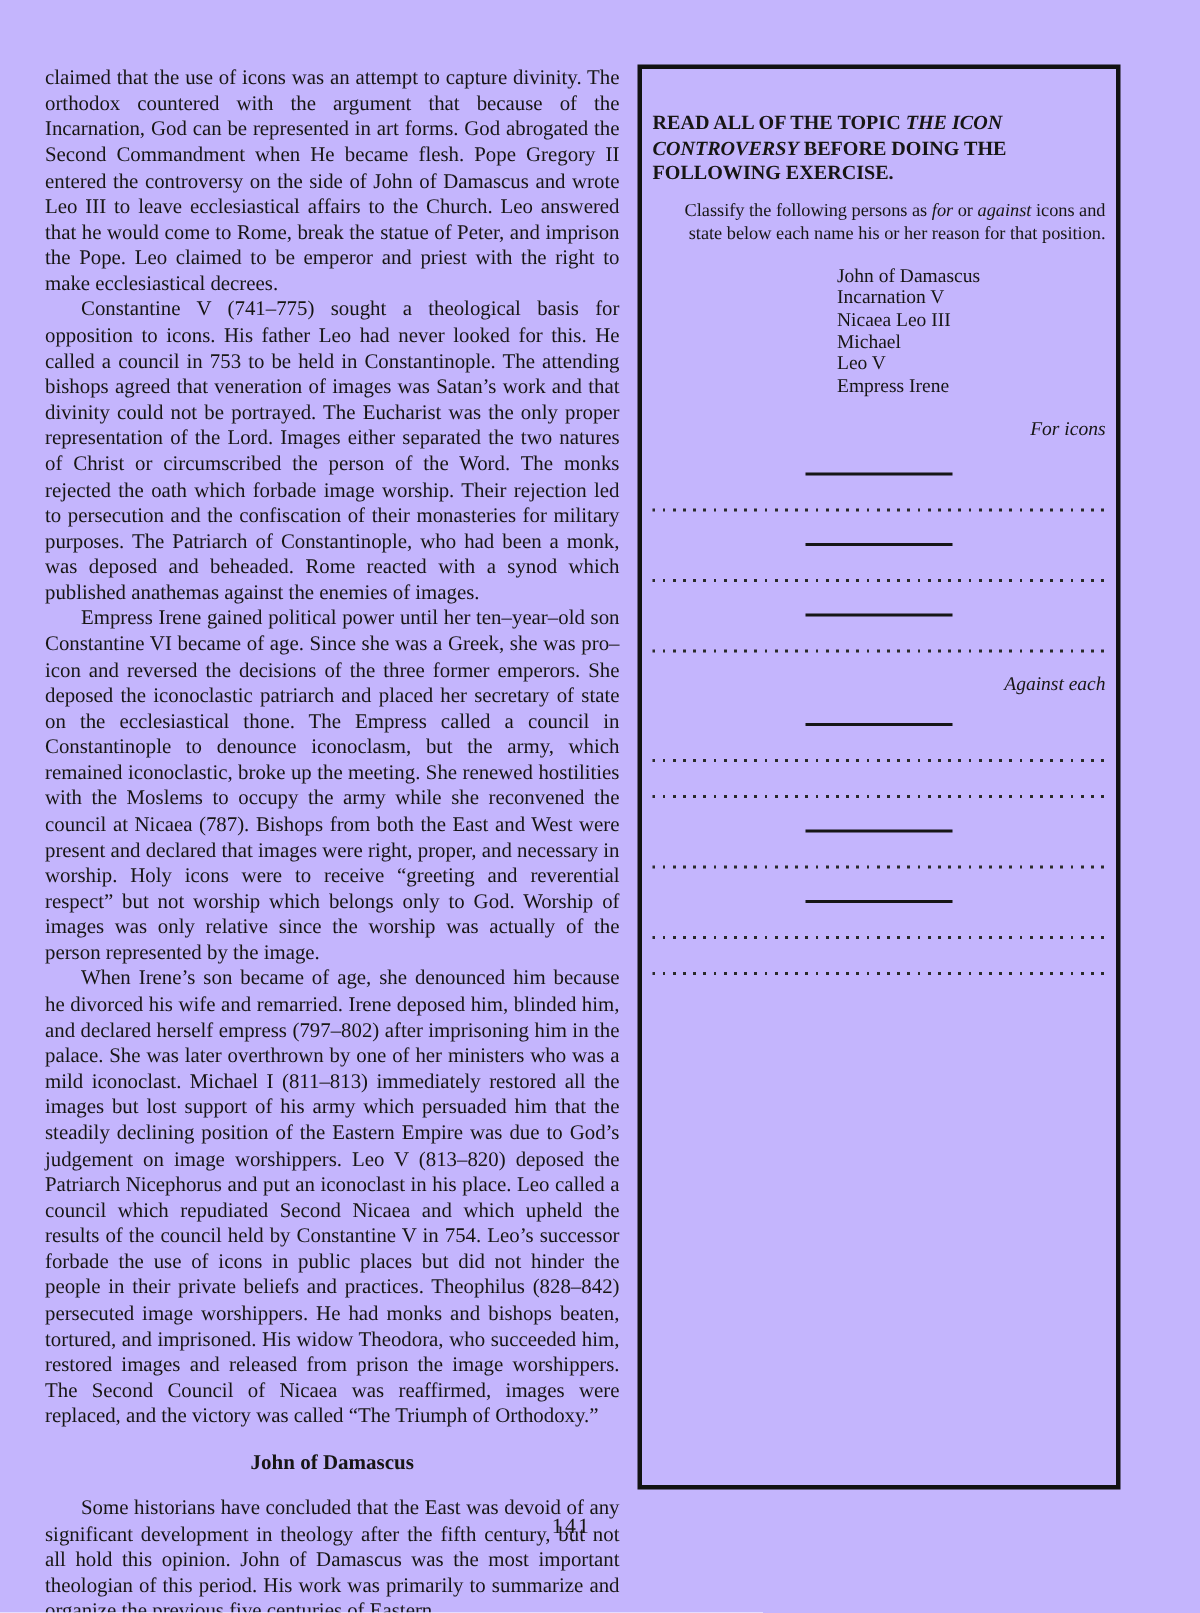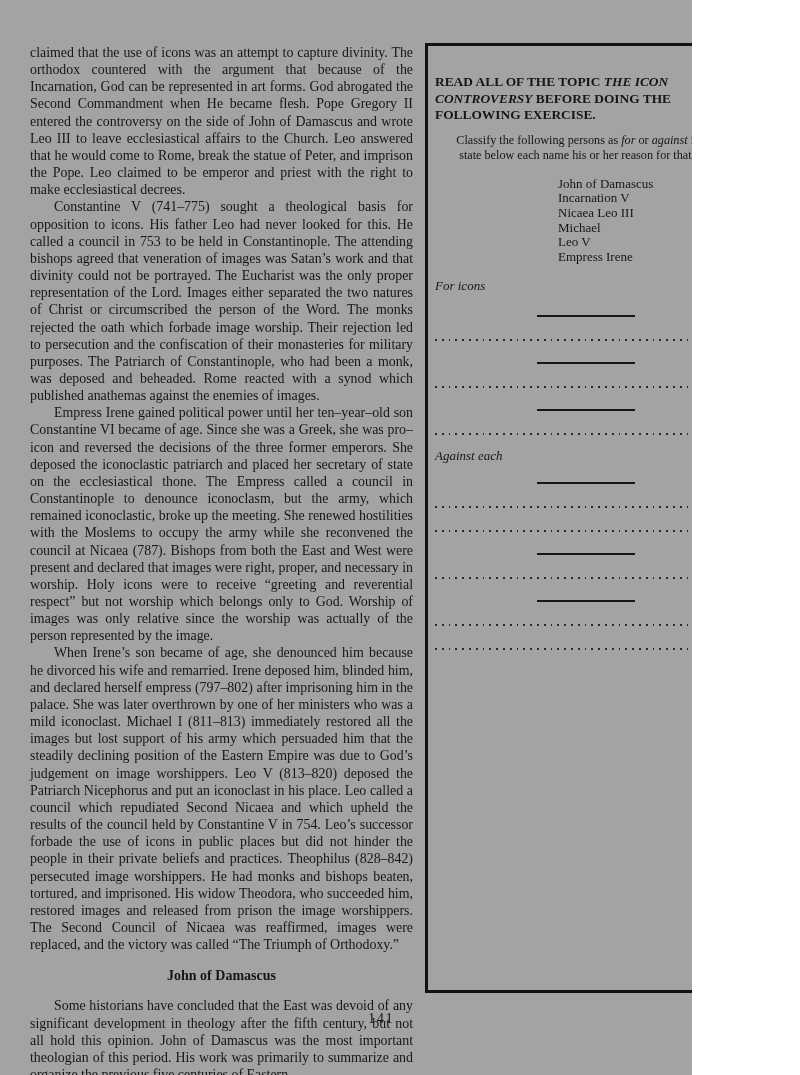--- a/index.html
+++ b/index.html
@@ -1,20 +1,20 @@
 <!DOCTYPE html>
 <html><head>
 <meta charset="utf-8">
 <style>
   html, body { margin: 0; padding: 0; background: #ffffff; }
   .page {
     position: relative;
-    width: 692px;
+    width: 800px;
     height: 1075px;
-    background: #a3a3a3;
+    background: #c4b5fd;
     font-family: "Liberation Serif", "DejaVu Serif", serif;
     color: #171614;
     overflow: hidden;
   }
 
   
   .col-left {
     position: absolute;
     left: 30px;
     top: 44px;
@@ -68,21 +68,21 @@
     line-height: 15px;
     text-align: right;
   }
   .names {
     margin: 14px 0 0 123px;
     font-size: 13px;
     line-height: 14.7px;
   }
   .slot-label {
     margin-top: 13px;
-    text-align: left;
+    text-align: right;
     font-style: italic;
     font-size: 13px;
   }
   .rule-solid {
     width: 98px;
     height: 2px;
     background: #161616;
     margin: 21px auto 0 auto;
   }
   .rule-dotted {

